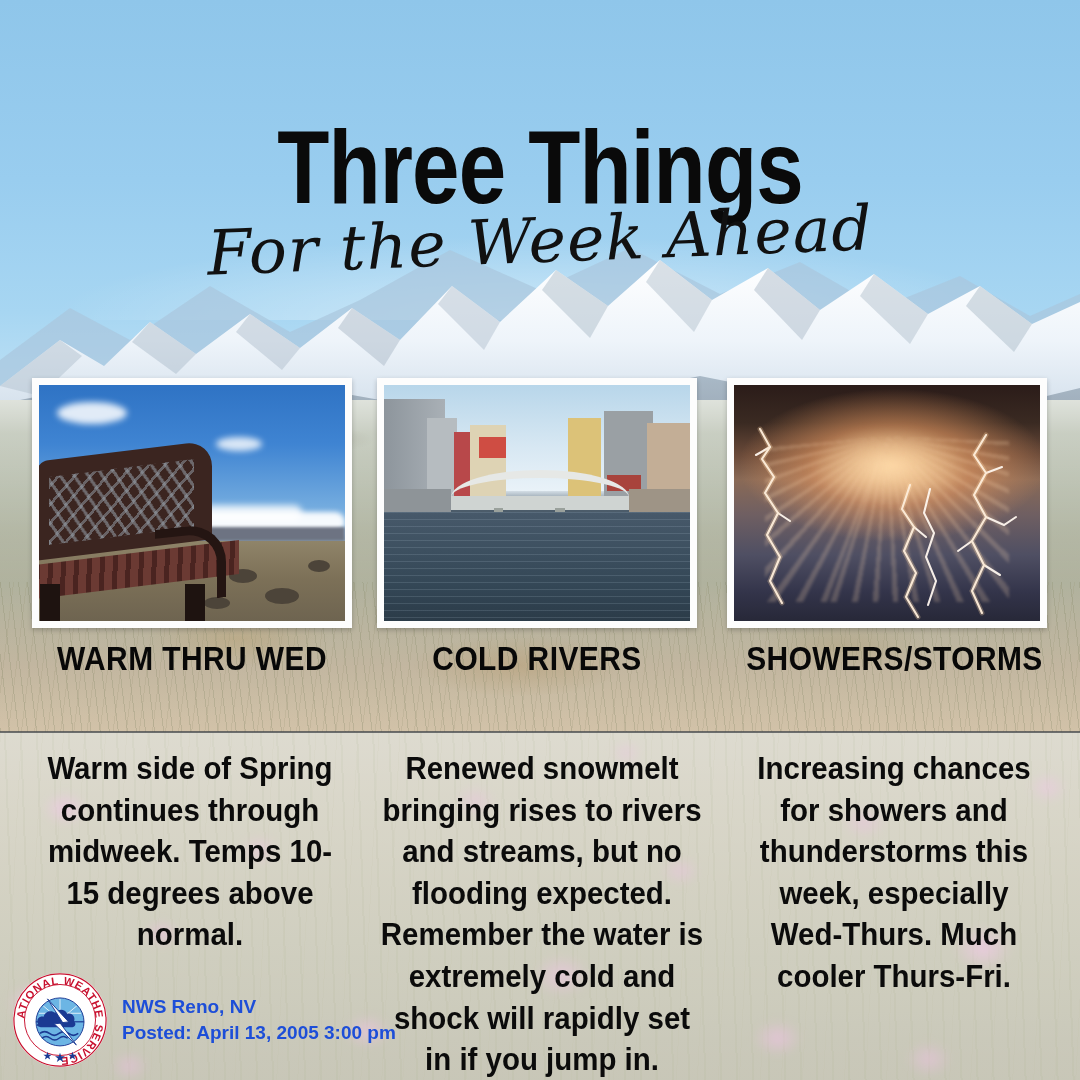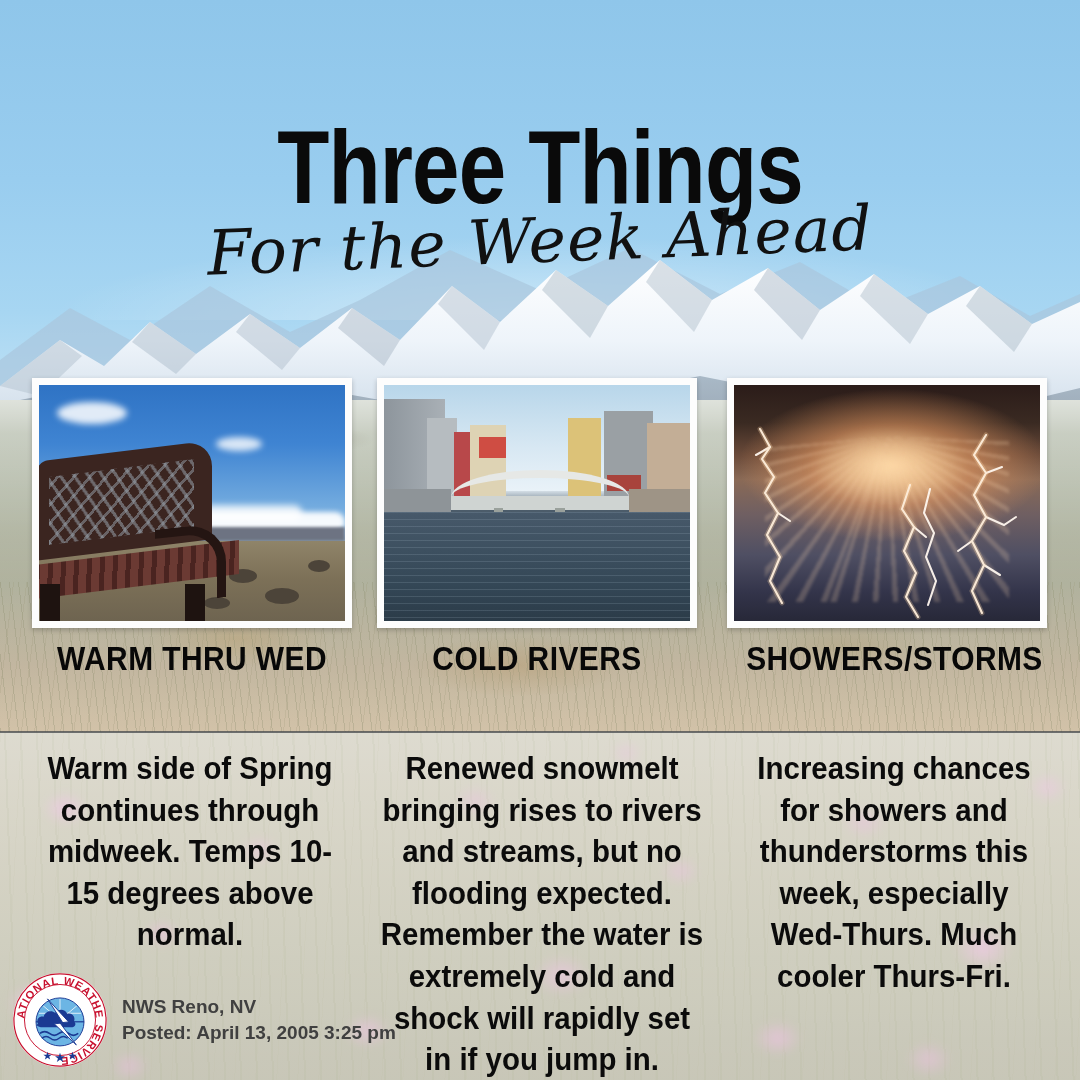--- a/index.html
+++ b/index.html
@@ -269,21 +269,21 @@
   .footer{
     position:absolute;left:12px;bottom:12px;
     display:flex;align-items:center;gap:14px;
   }
   .nws-logo{width:96px;height:96px;flex:0 0 96px;}
   .foot-text{
     font-family:"Liberation Sans",sans-serif;
     font-weight:700;
     font-size:19px;
     line-height:1.38;
-    color:#404040;
+    color:#1d4ed8;
   }
   .foot-text div{white-space:nowrap;}
 </style>
 </head>
 <body>
 
 <div id="poster">
 
   <div class="bg-sky">
     <div class="sky-haze"></div>
@@ -478,17 +478,17 @@
         <path d="M54,108 c-4,-10 3,-17 12,-15 c2,-11 16,-15 24,-8 c6,-9 21,-8 25,2 c11,-2 18,7 14,16 c5,3 4,11 -3,12 l-66,0 c-8,-1 -10,-5 -6,-7 Z" fill="#1b3a93"></path>
 
         <path d="M58,128 q10,-8 20,0 q10,8 20,0 q10,-8 20,0 q10,8 20,0" fill="none" stroke="#1b3a93" stroke-width="3.5"></path>
         <path d="M62,138 q9,-7 18,0 q9,7 18,0 q9,-7 18,0" fill="none" stroke="#1b3a93" stroke-width="3"></path>
 
         <polygon points="74,56 118,104 100,106 134,152 88,108 106,106" fill="#ffffff" stroke="#1b3a93" stroke-width="2"></polygon>
       </svg>
     </div>
     <div class="foot-text">
       <div>NWS Reno, NV</div>
-      <div>Posted: April 13, 2005 3:25 pm</div>
+      <div>Posted: April 13, 2005 3:00 pm</div>
     </div>
   </div>
 
 </div>
 
 </body></html>

